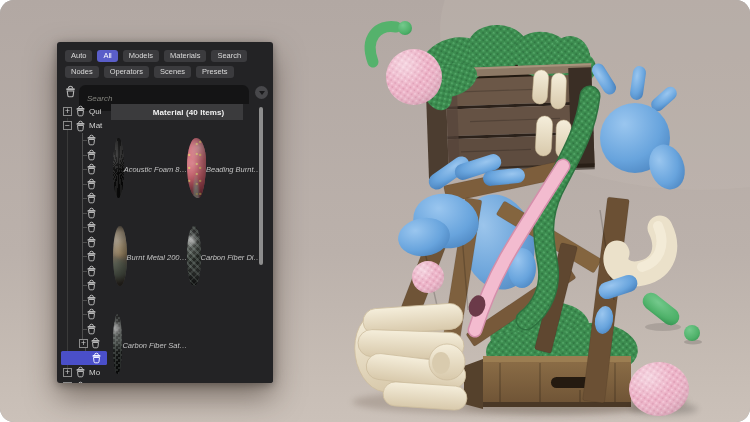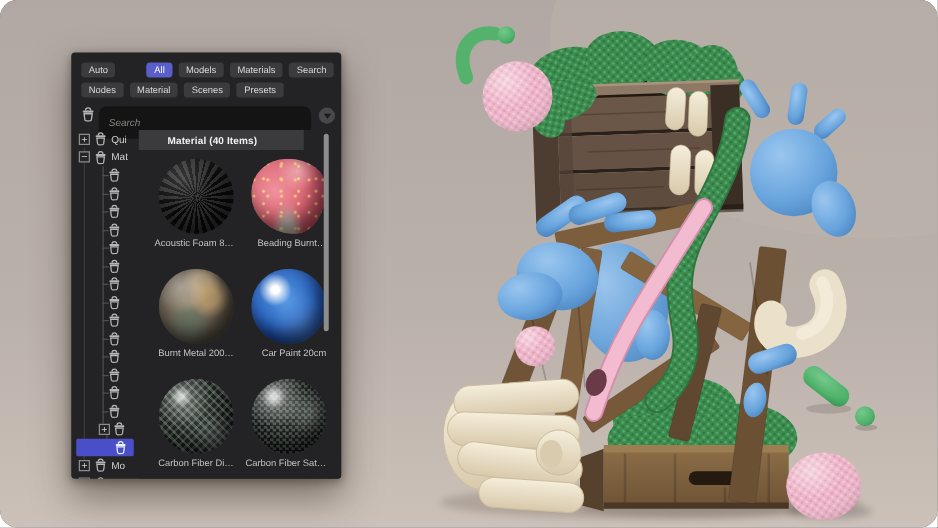--- a/index.html
+++ b/index.html
@@ -1,27 +1,27 @@
 <!DOCTYPE html>
 <html><head>
 <meta charset="utf-8">
 <style>
   html,body{margin:0;padding:0;background:#ffffff;font-family:"Liberation Sans",sans-serif;}
-  .shot{position:relative;width:750px;height:422px;border-radius:14px;overflow:hidden;background:#404040;}
+  .shot{position:relative;width:750px;height:422px;border-radius:14px;overflow:hidden;background:#a3a3a3;}
   .scene{position:absolute;inset:0;}
 
   
   .panel{position:absolute;left:57px;top:42px;width:216px;height:341px;background:#232325;
          border-radius:3px;overflow:hidden;box-sizing:border-box;
          box-shadow:0 14px 30px rgba(45,33,26,.5),0 2px 8px rgba(0,0,0,.35);}
   .tabs{position:absolute;left:8px;display:flex;gap:5px;}
   .row1{top:8px;} .row2{top:24px;}
   .tab{height:12px;line-height:12px;padding:0 6px;font-size:7.5px;border:none;border-radius:3px;
        background:#3b3b3e;color:#dadada;font-family:inherit;cursor:default;white-space:nowrap;}
-  .tab.active{background:#5a5ec9;color:#ffffff;margin-left:20px;}
+  .tab.active{background:#5a5ec9;color:#ffffff;}
 
   .search{position:absolute;left:0;top:43px;width:216px;height:14px;}
   .srch-bk{position:absolute;left:7px;top:0;width:13px;height:13px;color:#b3b3b3;}
   .searchinput{position:absolute;left:22px;top:0;width:170px;height:13px;box-sizing:border-box;
        background:#141415;border:none;border-radius:6.5px;padding:13px 8px;font-size:8px;color:#9a9a94;
        font-family:inherit;font-style:italic;outline:none;}
   .searchinput::placeholder{color:#84847e;font-style:italic;}
   .ddbtn{position:absolute;left:198px;top:0.5px;width:13px;height:13px;border-radius:50%;background:#48484b;}
   .caret{position:absolute;left:3.5px;top:5px;width:0;height:0;border-left:3px solid transparent;
        border-right:3px solid transparent;border-top:4px solid #1a1a1c;}
@@ -36,23 +36,23 @@
   .tlabel{position:absolute;left:32px;top:2.5px;font-size:8px;color:#d2d2d2;white-space:nowrap;z-index:1;}
   .trow.child::before,.trow.childx::before,.trow.childsel::before{content:'';position:absolute;left:24.5px;top:7px;width:5px;height:1px;background:#4e4e4e;}
   .vg{position:absolute;width:1px;background:#4e4e4e;}
   .vg-root{left:10px;top:14px;height:254px;background:#3a3a3a;}
   .vg-child{left:24.5px;top:29px;height:211px;}
   .vg-sub{left:27.5px;top:239px;height:15px;}
   .selbar{position:absolute;left:4px;top:0;width:46px;height:14.5px;background:#4a4fc9;border-radius:1.5px;z-index:2;}
 
   .content{position:absolute;left:54px;top:62px;right:0;bottom:0;background:#232325;}
   .chead{height:16px;width:132px;background:#3b3b3d;display:flex;align-items:center;padding-left:23px;
-       box-sizing:border-box;font-size:8px;font-weight:bold;color:#f2f2f2;letter-spacing:.1px;}
+       box-sizing:border-box;font-size:8px;font-weight:bold;color:#f2f2f2;letter-spacing:.1px;justify-content:center;}
   .grid{display:grid;grid-template-columns:74px 74px;padding-left:2px;}
-  .cell{width:74px;height:88px;box-sizing:border-box;padding-top:7px;display:flex;flex-direction:column;align-items:flex-end;}
+  .cell{width:74px;height:88px;box-sizing:border-box;padding-top:7px;display:flex;flex-direction:row;align-items:center;font-style:italic;}
   .itlabel{margin-top:3px;font-size:7.5px;color:#c3c3c3;white-space:nowrap;}
   .th{width:60px;height:60px;border-radius:50%;
       box-shadow:inset -6px -9px 14px rgba(0,0,0,.5),inset 4px 6px 10px rgba(255,255,255,.06);}
   .th-foam{background:
       radial-gradient(circle at 33% 28%,rgba(255,255,255,.18),transparent 42%),
       repeating-conic-gradient(from 15deg at 50% 52%,#2e2e2e 0deg 7deg,#0a0a0a 7deg 14deg),
       radial-gradient(circle at 40% 35%,#474747,#000 78%);}
   .th-cloth{border-radius:48% 52% 42% 58%/46% 40% 62% 54%;
       background-image:
       radial-gradient(circle at 20% 30%,rgba(255,220,120,.85) 0 .7px,transparent 1.6px),
@@ -303,21 +303,21 @@
 
     <div class="tabs row1">
       <button class="tab">Auto</button>
       <button class="tab active">All</button>
       <button class="tab">Models</button>
       <button class="tab">Materials</button>
       <button class="tab">Search</button>
     </div>
     <div class="tabs row2">
       <button class="tab">Nodes</button>
-      <button class="tab">Material</button>
+      <button class="tab">Operators</button>
       <button class="tab">Scenes</button>
       <button class="tab">Presets</button>
     </div>
 
     <div class="search">
       <svg class="srch-bk">
           <use href="#ic-basket"></use>
         </svg>
       <input class="searchinput" type="text" readonly="" placeholder="Search" style="">
       <div class="ddbtn">
@@ -454,24 +454,20 @@
         </div>
         <div class="cell">
           <div class="th th-cloth"></div>
           <div class="itlabel">Beading Burnt…</div>
         </div>
         <div class="cell">
           <div class="th th-metal"></div>
           <div class="itlabel">Burnt Metal 200…</div>
         </div>
         <div class="cell">
-          <div class="th th-paint"></div>
-          <div class="itlabel">Car Paint 20cm</div>
-        </div>
-        <div class="cell">
           <div class="th th-carbon1"></div>
           <div class="itlabel">Carbon Fiber Di…</div>
         </div>
         <div class="cell">
           <div class="th th-carbon2"></div>
           <div class="itlabel">Carbon Fiber Sat…</div>
         </div>
       </div>
     </div>
 

